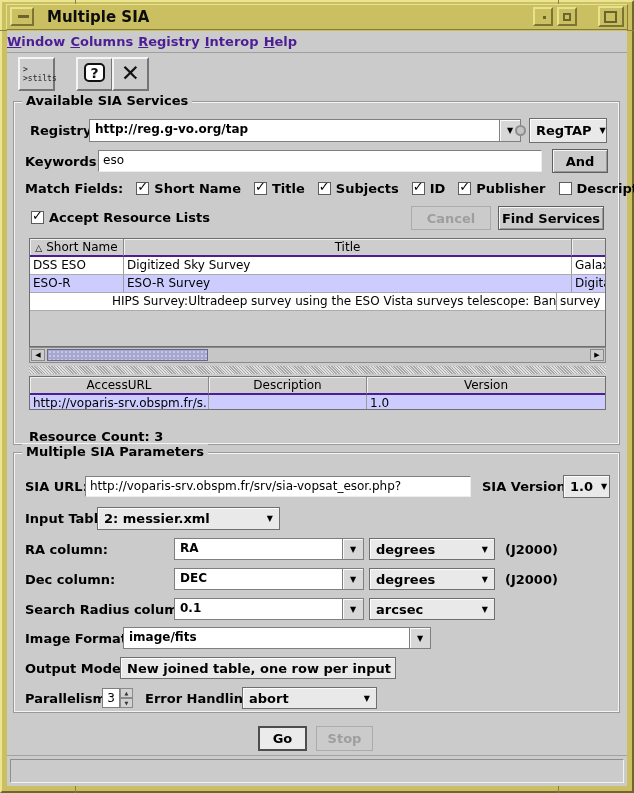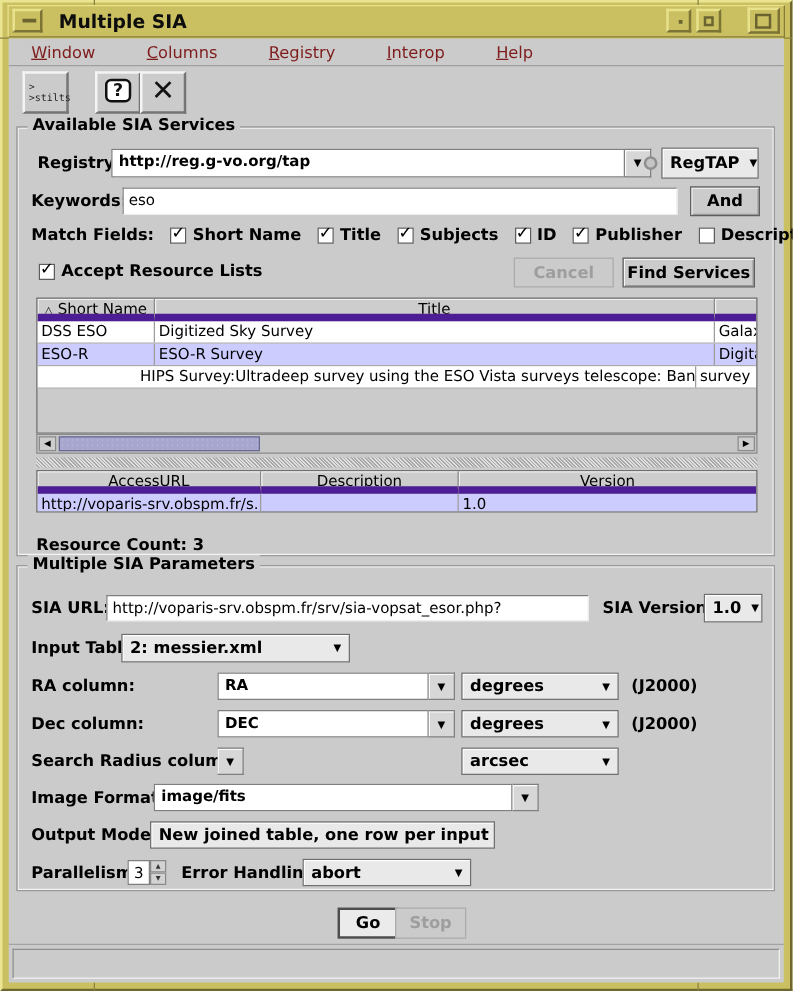--- a/index.html
+++ b/index.html
@@ -15,21 +15,21 @@
   .titlebar{position:absolute;left:6px;top:4px;width:622px;height:26px;background:#cac061;
     border:1px solid;border-color:#e9e28c #857c39 #857c39 #e9e28c;box-sizing:border-box;}
   .title-text{position:absolute;left:40px;top:3px;font-size:15px;font-weight:bold;color:#0d0d0d;white-space:nowrap;}
   .tb-btn{position:absolute;top:2px;height:19px;background:#cac061;box-sizing:border-box;
     border:2px solid;border-color:#e9e28c #7c7434 #7c7434 #e9e28c;}
   .dash-glyph{position:absolute;left:6px;top:6px;width:11px;height:3px;background:#6b6330;}
   .dot-glyph{position:absolute;left:8px;top:7px;width:3px;height:3px;background:#6b6330;}
   .sq-glyph{position:absolute;box-sizing:border-box;border:2px solid #6b6330;background:#cac061;}
   
   .menubar{position:absolute;left:7px;top:31px;width:620px;height:22px;background:#cbcbcb;border-bottom:1px solid #9f9f9f;box-sizing:border-box;}
-  .menu-item{display:inline-block;padding:0 18px;font-weight:normal;font-size:13px;line-height:21px;color:#7f1d1d;}
+  .menu-item{display:inline-block;padding:0 0;font-weight:bold;font-size:13px;line-height:21px;color:#4c1d95;}
   
   .toolbtn{position:absolute;top:57px;width:37px;height:34px;background:#cbcbcb;box-sizing:border-box;
     border:2px solid;border-color:#f4f4f4 #757575 #757575 #f4f4f4;}
   .stilts-txt{font-family:"DejaVu Sans Mono","Liberation Mono",monospace;font-size:8px;line-height:9px;white-space:pre;color:#222;padding:6px 3px;}
   .help-bubble{width:21px;height:19px;border:2px solid #111;border-radius:5px;background:#fff;margin:4px auto 0;
     font-weight:bold;font-size:14px;text-align:center;line-height:17px;box-sizing:border-box;color:#111;}
   .close-x{font-size:23px;font-weight:bold;line-height:29px;text-align:center;color:#111;}
   
   .panel{position:absolute;box-sizing:border-box;border:1px solid #9a9a9a;box-shadow:inset 1px 1px 0 #f4f4f4,inset -1px -1px 0 #f4f4f4;}
   .panel-title{position:absolute;top:-9px;left:8px;background:#cbcbcb;padding:0 4px;font-weight:bold;font-size:13px;color:#000;white-space:nowrap;}
@@ -41,30 +41,30 @@
     display:flex;align-items:center;font-weight:bold;font-size:13px;padding:0 6px;color:#000;white-space:nowrap;overflow:hidden;}
   .combo .arr{margin-left:auto;font-size:8px;padding-left:8px;}
   .ecombo{position:absolute;display:flex;box-sizing:border-box;}
   .ecombo .ef{flex:1;background:#fff;border:1px solid #7f7f7f;font-weight:bold;font-size:12px;padding:2px 5px;box-sizing:border-box;white-space:nowrap;overflow:hidden;color:#000000;}
   .ecombo .abtn{width:21px;background:#d7d7d7;border:1px solid #7f7f7f;border-left:none;box-sizing:border-box;
     display:flex;align-items:center;justify-content:center;font-size:8px;box-shadow:inset 1px 1px 0 #fbfbfb;}
   .btn{position:absolute;box-sizing:border-box;background:#cbcbcb;border:1px solid #5f5f5f;
     box-shadow:inset 1px 1px 0 #f6f6f6,inset -1px -1px 0 #989898;
     font-weight:bold;font-size:13px;display:flex;align-items:center;justify-content:center;color:#000;}
   .btn.disabled{color:#9e9e9e;border:1px solid #ababab;box-shadow:none;}
-  .btn.primary{background:#ebebeb;border:2px solid #4d4d4d;box-shadow:none;margin-left:12px;}
+  .btn.primary{background:#ebebeb;border:2px solid #4d4d4d;box-shadow:none;}
   .cb{width:13px;height:13px;background:#fff;border:1px solid #5c5c5c;box-sizing:border-box;position:relative;flex:0 0 13px;}
   .cb .mark{display:none;}
   .cb.checked .mark{display:block;position:absolute;top:-4px;left:0;font-size:13px;font-weight:bold;color:#000;}
   .cbitem{display:flex;align-items:center;gap:5px;font-weight:bold;font-size:13px;white-space:nowrap;}
   .lamp{position:absolute;width:11px;height:11px;border-radius:50%;border:2px solid #8f8f8f;background:#c4c4c4;box-sizing:border-box;}
   
   .tbl{position:absolute;box-sizing:border-box;border:1px solid #6f6f6f;background:#cbcbcb;overflow:hidden;}
   .thead{display:flex;background:#cdcdcd;}
-  .th{box-sizing:border-box;height:18px;border-right:1px solid #8a8a8a;border-bottom:6px solid #4c1d95;
+  .th{box-sizing:border-box;height:18px;border-right:1px solid #8a8a8a;border-bottom:2px solid #4c1d95;
     box-shadow:inset 1px 1px 0 #f0f0f0;font-size:12px;text-align:center;line-height:17px;white-space:nowrap;overflow:hidden;color:#000;}
   .sort{font-size:9px;margin-right:4px;}
   .trow{display:flex;background:#fff;border-bottom:1px solid #ababab;box-sizing:border-box;height:18px;}
   .trow.selected{background:#ccccff;}
   .td{box-sizing:border-box;border-right:1px solid #9d9d9d;font-size:12px;line-height:16px;padding:0 3px;white-space:nowrap;overflow:hidden;color:#000;}
   
   .hscroll{position:absolute;box-sizing:border-box;background:#c6c6c6;border:1px solid #8a8a8a;}
   .sarrow{position:absolute;top:1px;bottom:1px;width:14px;background:#cdcdcd;border:1px solid #8a8a8a;box-sizing:border-box;
     display:flex;align-items:center;justify-content:center;font-size:7px;color:#000;}
   .sthumb{position:absolute;top:1px;bottom:1px;background-color:#a6a6cf;border:1px solid #69698e;box-sizing:border-box;
@@ -286,20 +286,21 @@
       </div>
   </div>
   <div class="combo" style="left:355px;top:115px;width:126px;height:22px;">
     <span>degrees</span>
     <span class="arr">▼</span>
   </div>
   <span class="lbl" style="left:491px;top:119px;">(J2000)</span>
 
   <span class="lbl" style="left:11px;top:149px;">Search Radius column:</span>
   <div class="ecombo" style="left:160px;top:145px;width:190px;height:22px;">
+    <div class="ef">0.1</div>
     <div class="abtn">
         <span>▼</span>
       </div>
   </div>
   <div class="combo" style="left:355px;top:145px;width:126px;height:22px;">
     <span>arcsec</span>
     <span class="arr">▼</span>
   </div>
 
   <span class="lbl" style="left:11px;top:178px;">Image Format:</span>

